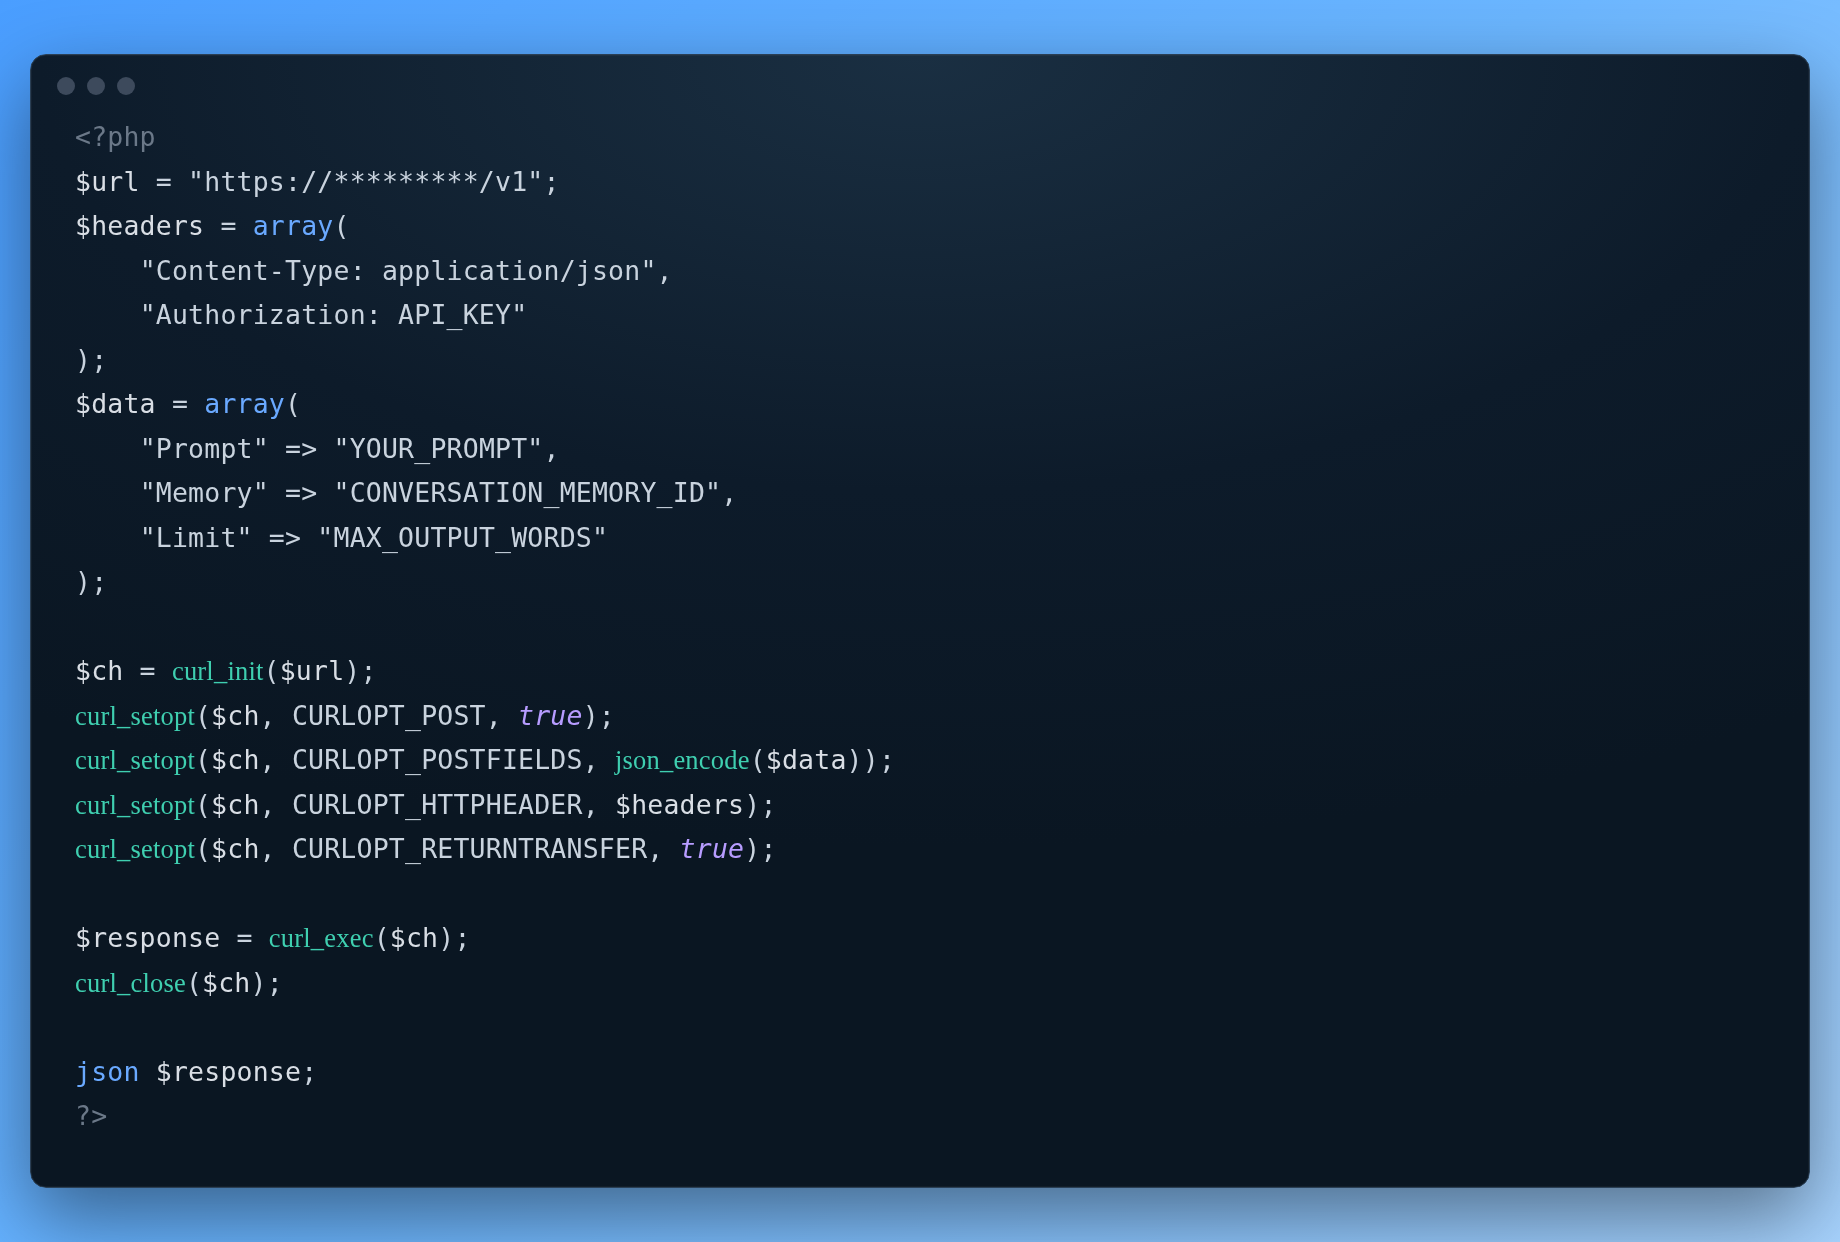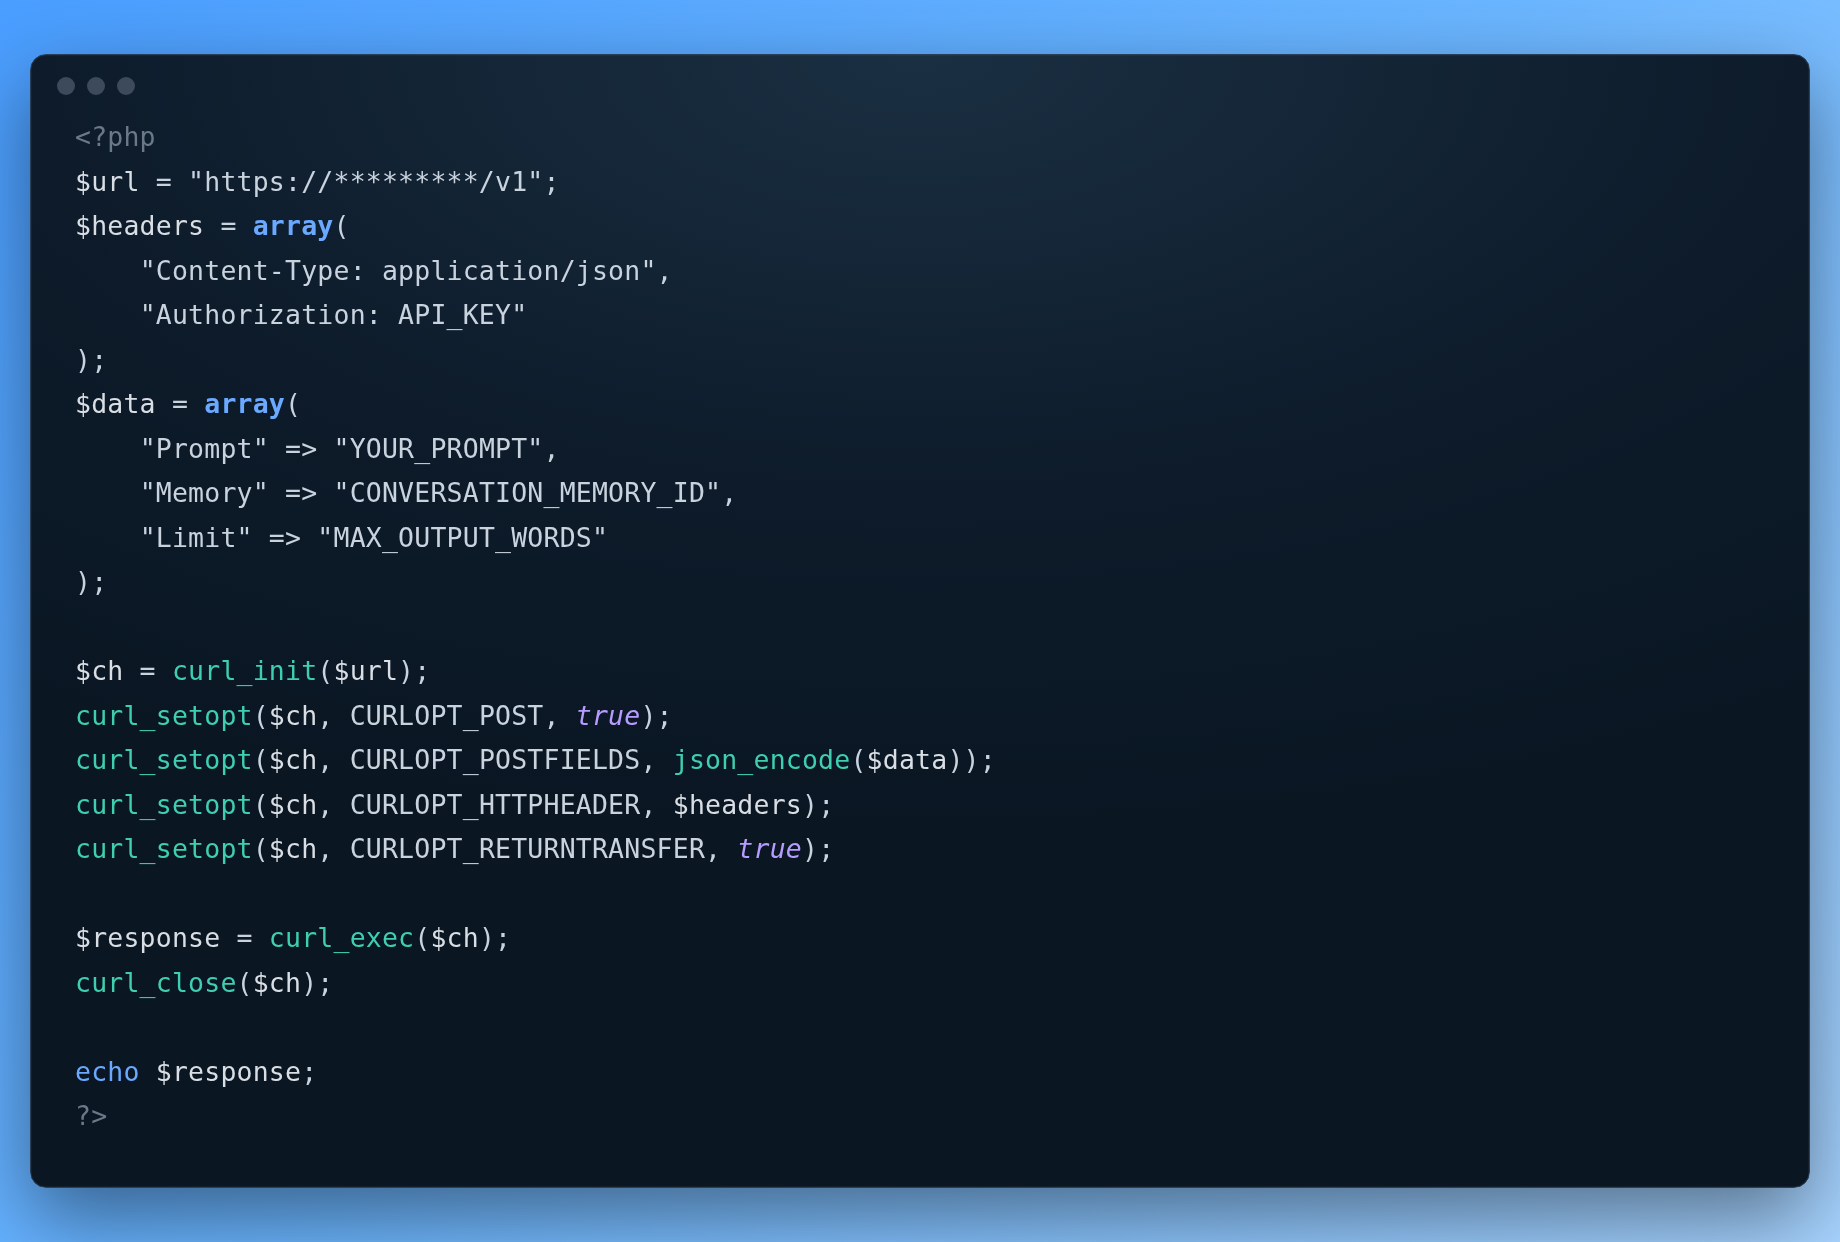--- a/index.html
+++ b/index.html
@@ -38,22 +38,22 @@
     font-size: 26.5px;
     line-height: 1.68;
     white-space: pre;
     color: #c9d3de;
     font-weight: 500;
     letter-spacing: 0.2px;
   }
   .tag      { color: #6b7888; }
   .var      { color: #d9dee5; }
   .op       { color: #c9d3de; }
-  .func     { color: #3fcfb0; }
-  .keyword  { color: #6aa9ff; font-weight: bold; }
+  .func     { color: #3fcfb0; font-family: Liberation Serif, serif; }
+  .keyword  { color: #6aa9ff; }
   .bool     { color: #b79cff; font-style: italic; }
   .str      { color: #c9d3de; }
   .punct    { color: #c9d3de; }
   .const    { color: #c9d3de; text-align: right; }
   .echo     { color: #6aa9ff; }
 </style>
 </head>
 <body>
 
 <div class="window">
@@ -76,15 +76,15 @@
 
 <span class="var">$ch</span><span class="op"> = </span><span class="func">curl_init</span><span class="punct">(</span><span class="var">$url</span><span class="punct">)</span><span class="punct">;</span>
 <span class="func">curl_setopt</span><span class="punct">(</span><span class="var">$ch</span><span class="punct">, </span><span class="const">CURLOPT_POST</span><span class="punct">, </span><span class="bool">true</span><span class="punct">)</span><span class="punct">;</span>
 <span class="func">curl_setopt</span><span class="punct">(</span><span class="var">$ch</span><span class="punct">, </span><span class="const">CURLOPT_POSTFIELDS</span><span class="punct">, </span><span class="func">json_encode</span><span class="punct">(</span><span class="var">$data</span><span class="punct">)</span><span class="punct">)</span><span class="punct">;</span>
 <span class="func">curl_setopt</span><span class="punct">(</span><span class="var">$ch</span><span class="punct">, </span><span class="const">CURLOPT_HTTPHEADER</span><span class="punct">, </span><span class="var">$headers</span><span class="punct">)</span><span class="punct">;</span>
 <span class="func">curl_setopt</span><span class="punct">(</span><span class="var">$ch</span><span class="punct">, </span><span class="const">CURLOPT_RETURNTRANSFER</span><span class="punct">, </span><span class="bool">true</span><span class="punct">)</span><span class="punct">;</span>
 
 <span class="var">$response</span><span class="op"> = </span><span class="func">curl_exec</span><span class="punct">(</span><span class="var">$ch</span><span class="punct">)</span><span class="punct">;</span>
 <span class="func">curl_close</span><span class="punct">(</span><span class="var">$ch</span><span class="punct">)</span><span class="punct">;</span>
 
-<span class="echo">echo</span> <span class="var">$response</span><span class="punct">;</span>
+<span class="echo">json</span> <span class="var">$response</span><span class="punct">;</span>
 <span class="tag">?&gt;</span></div>
 </div>
 
 </body></html>

